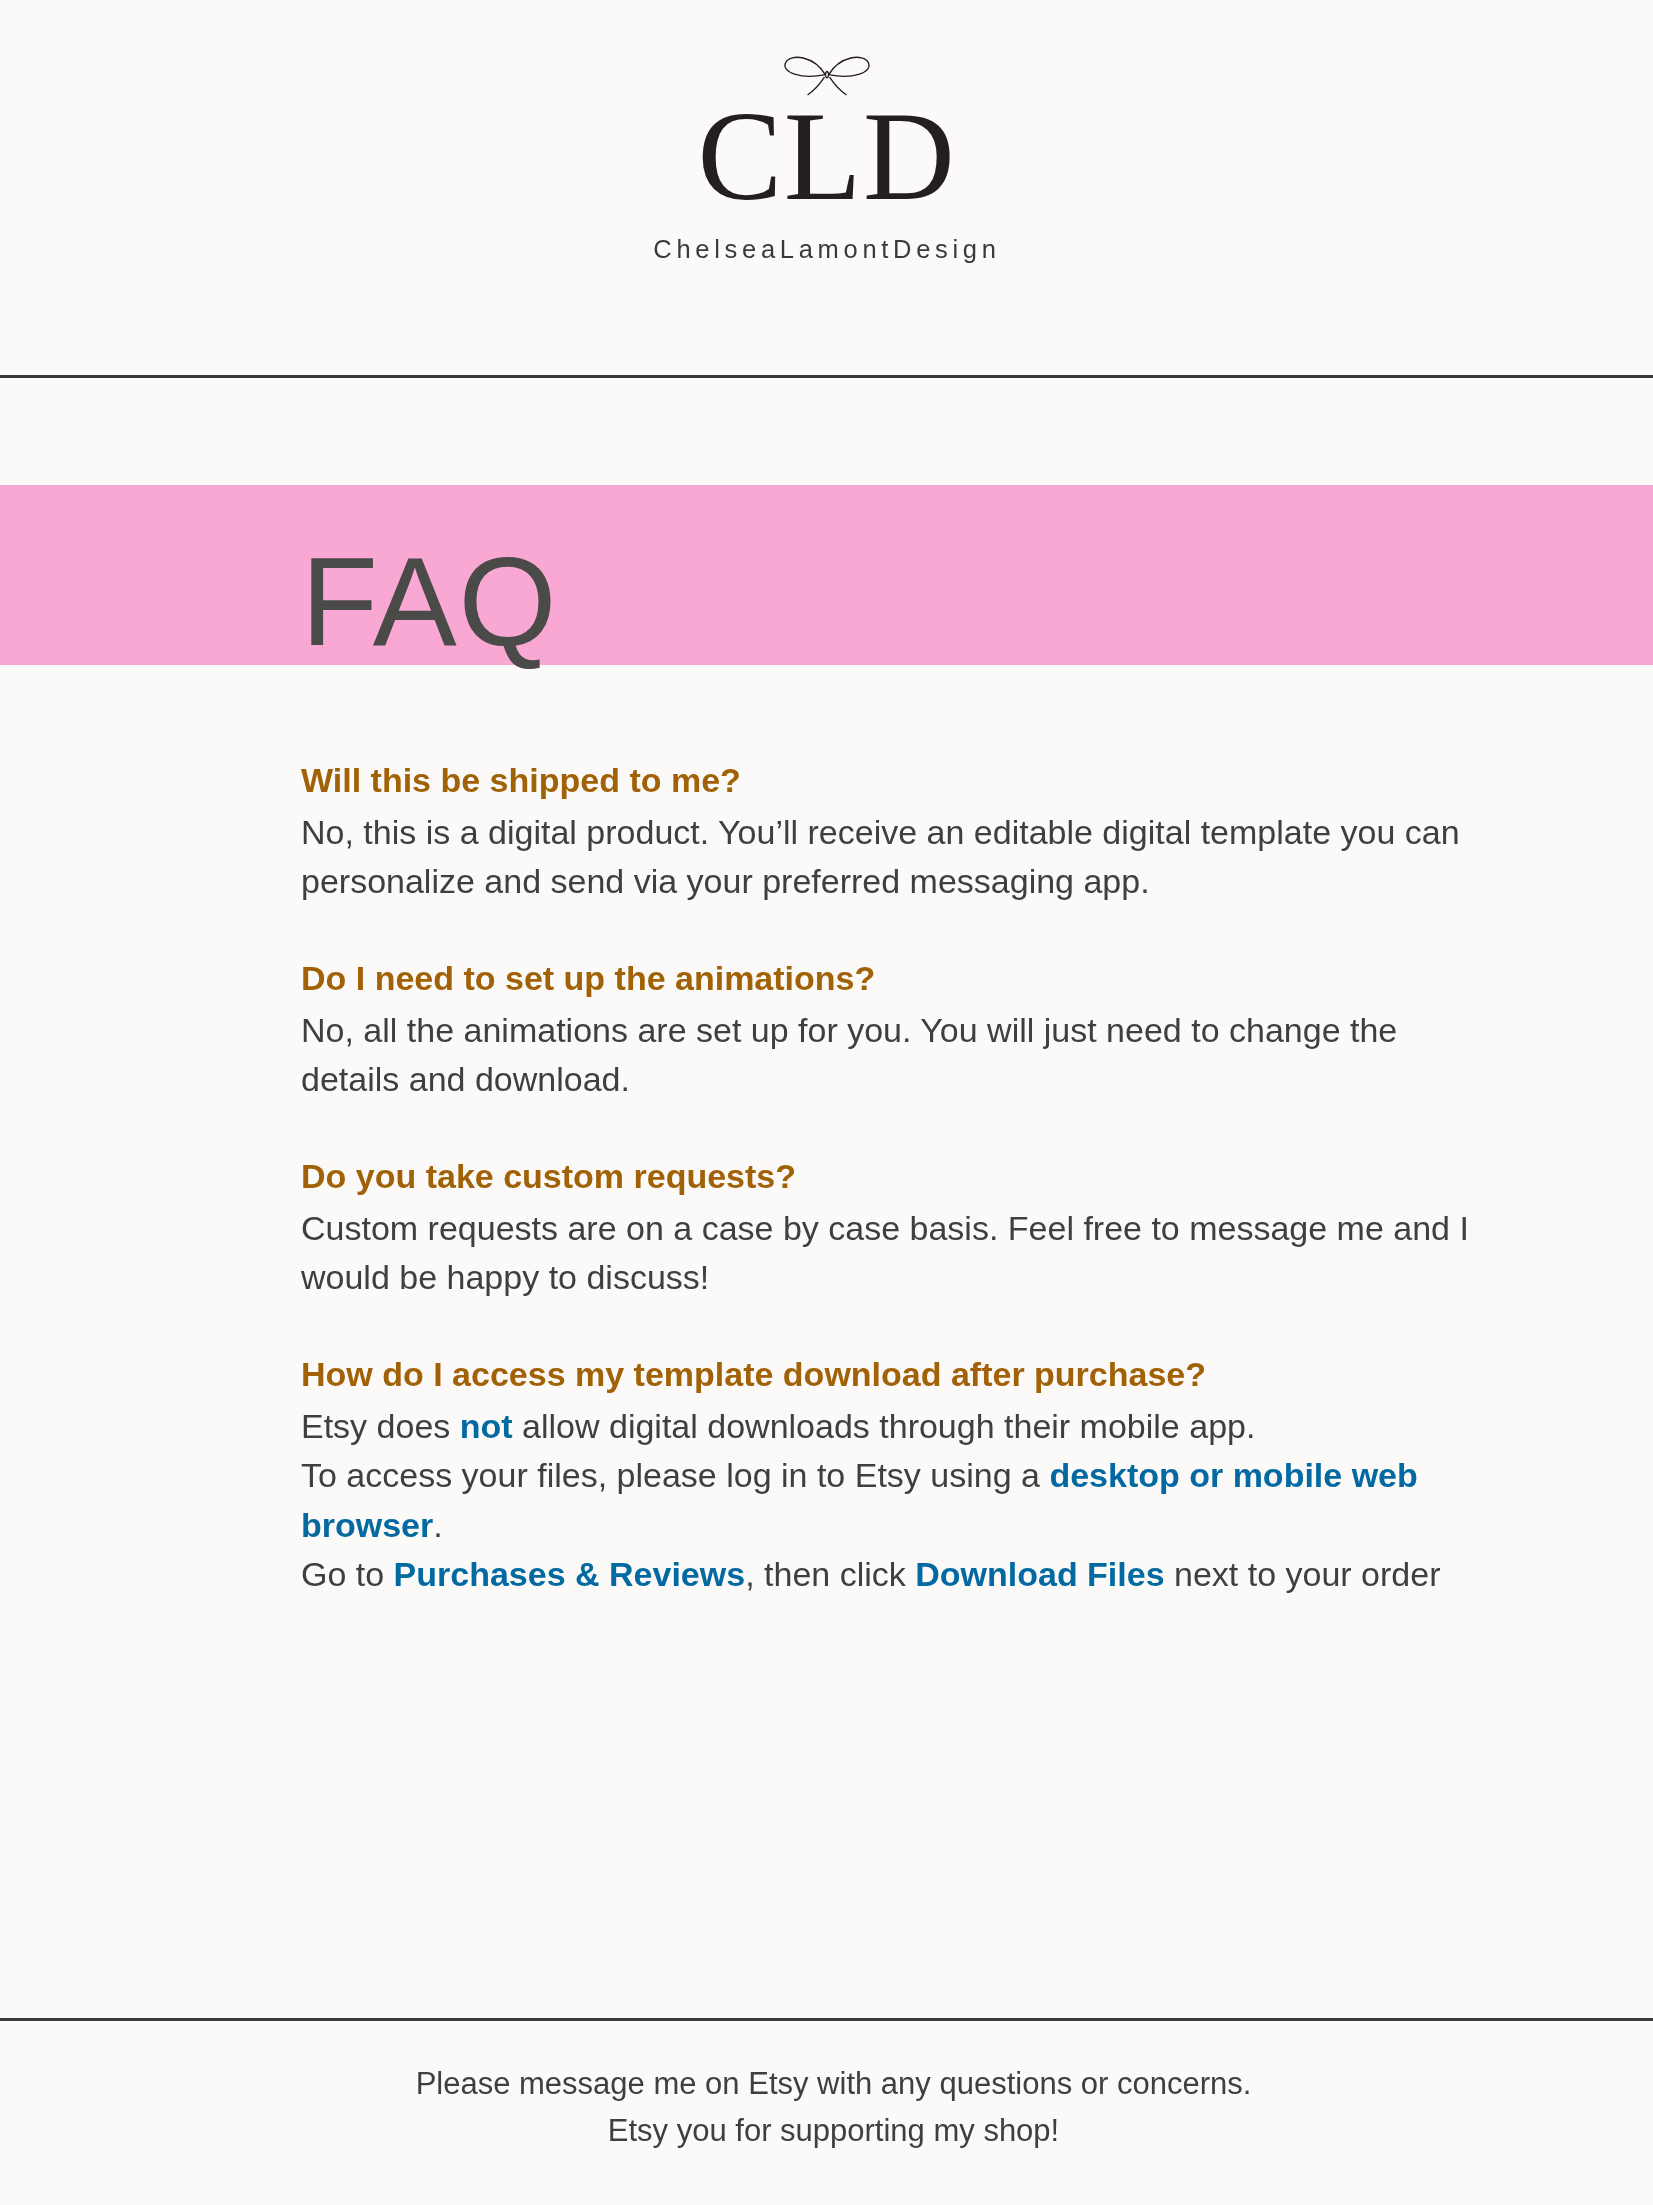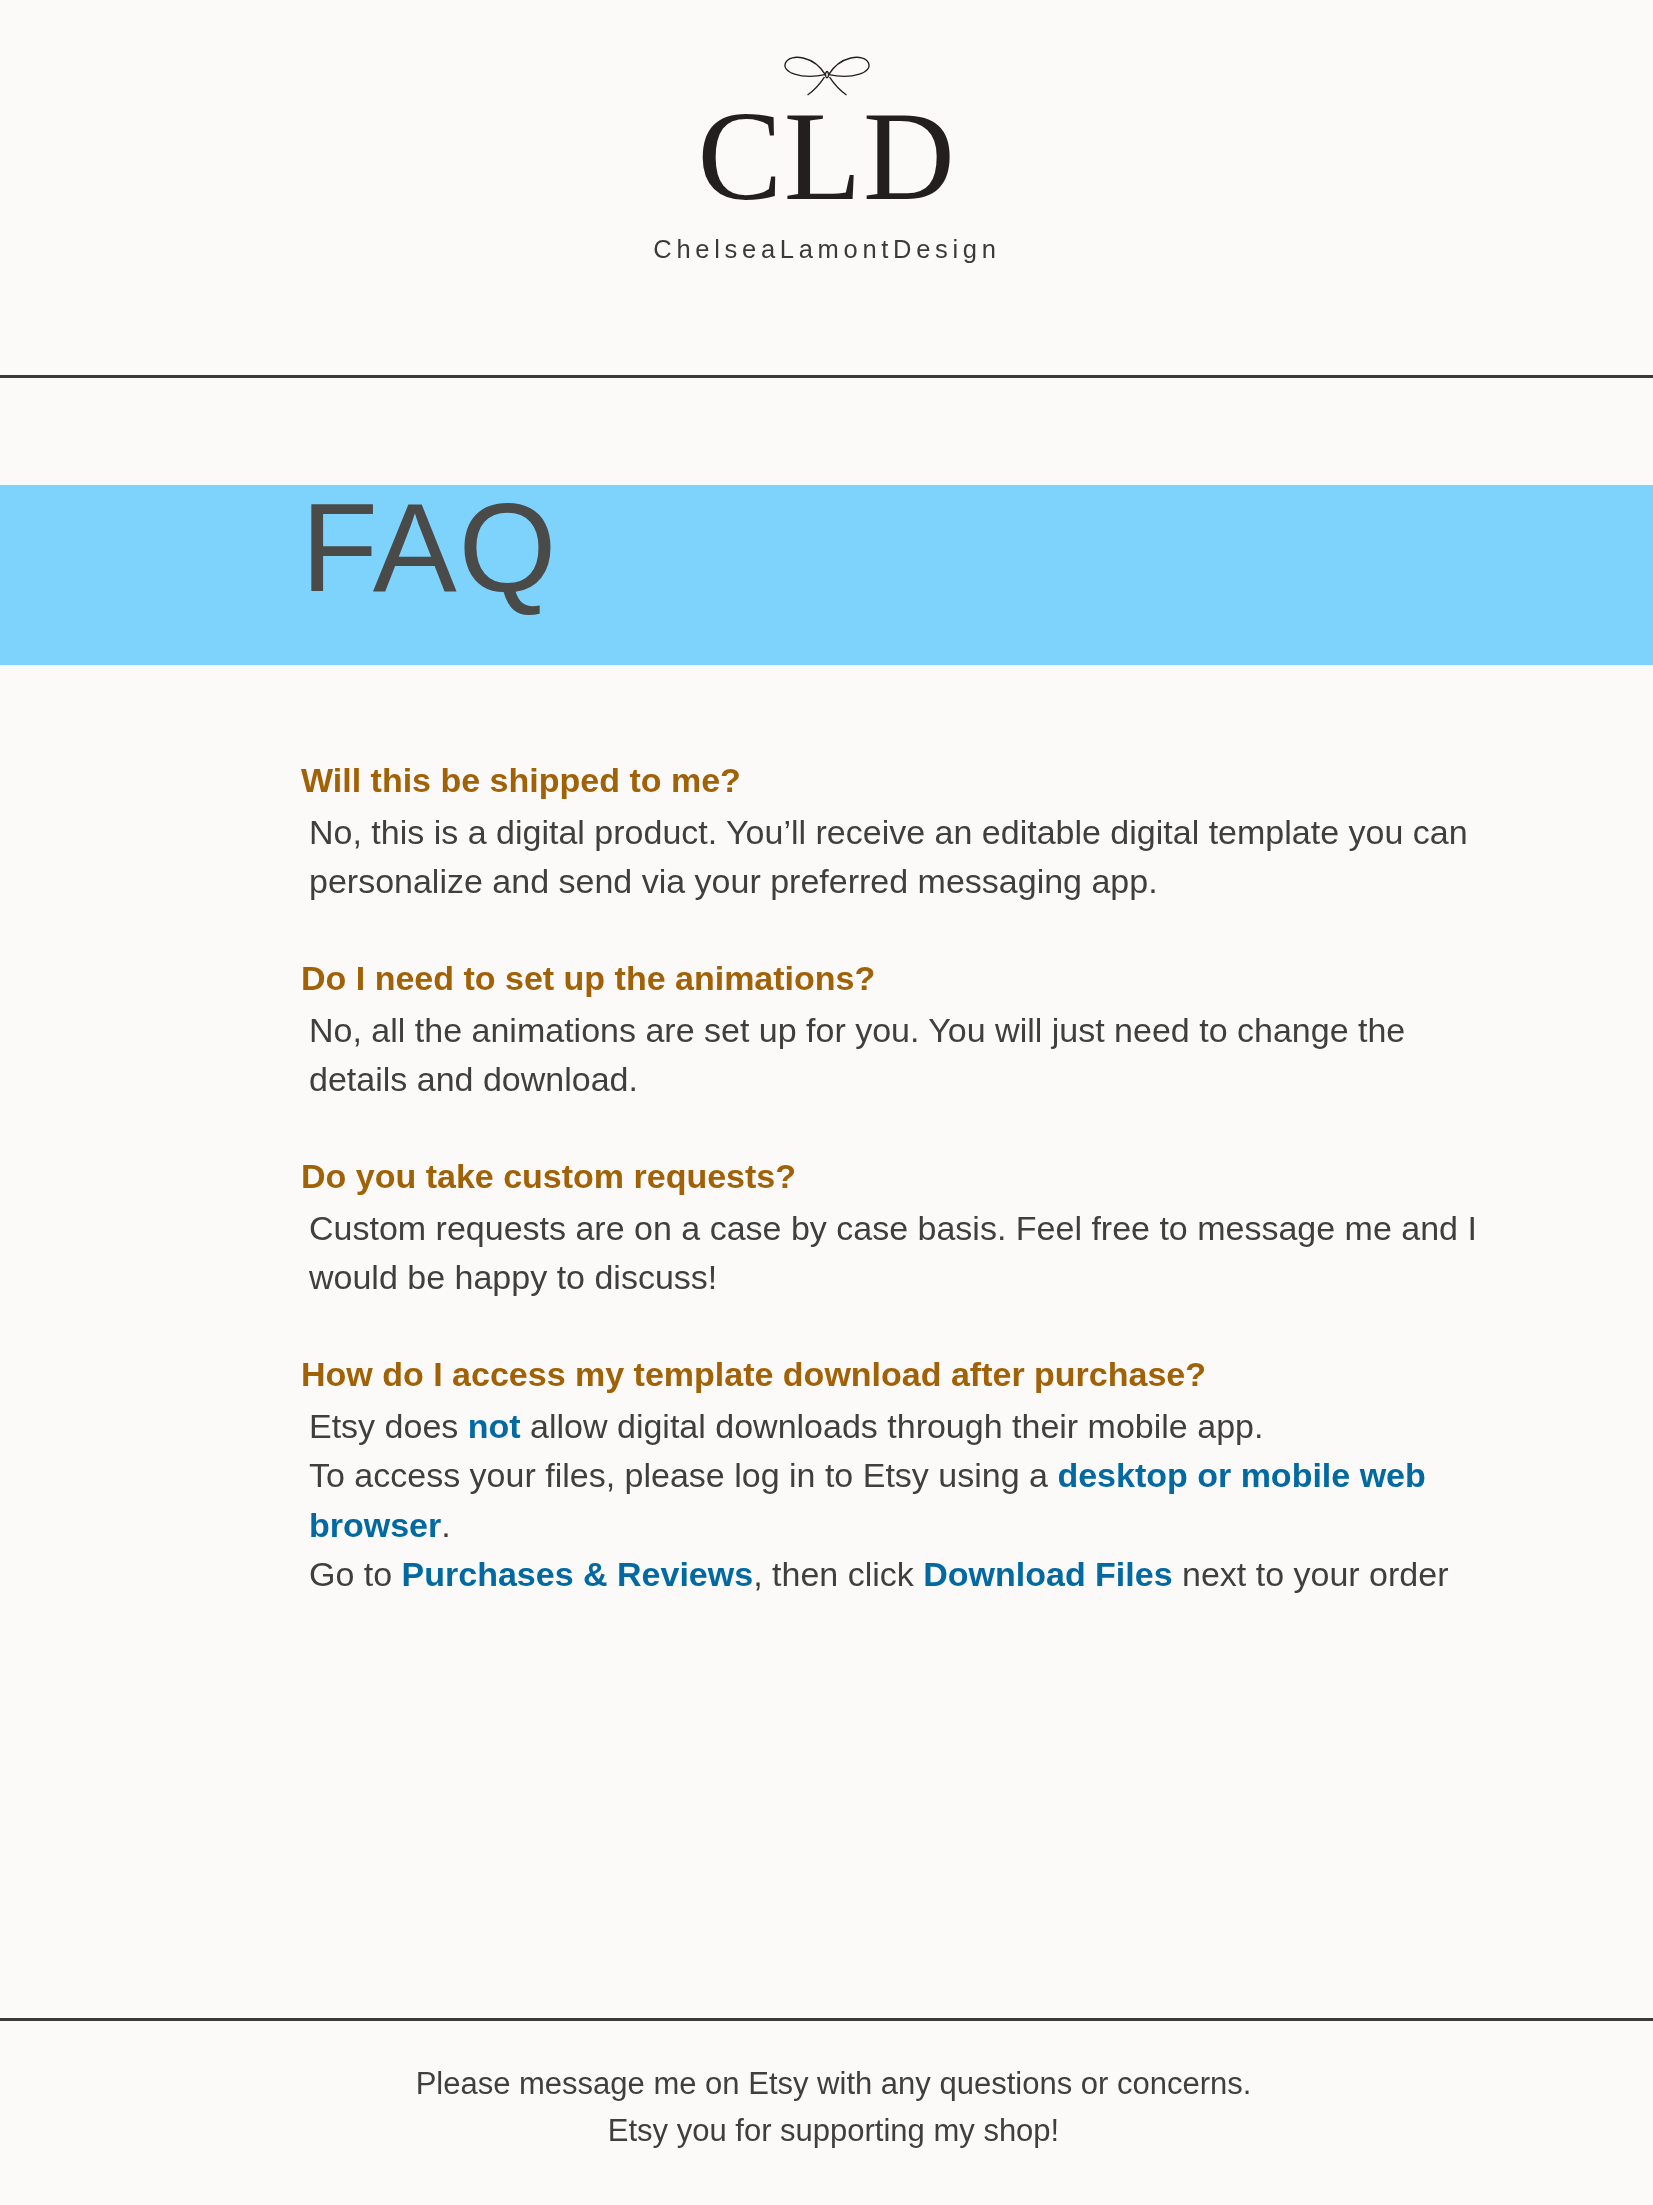--- a/index.html
+++ b/index.html
@@ -54,23 +54,23 @@
     letter-spacing: 4.7px;
     color: #3c3a38;
     font-weight: 400;
     text-align: center;
   }
 
   
   .title-band {
     margin-top: 107px;
     height: 180px;
-    background: #7dd3fc;
+    background: #f9a8d4;
     display: flex;
-    align-items: flex-start;
+    align-items: flex-end;
     flex: 0 0 auto;
   }
   .title-band h1 {
     margin: 0;
     padding-left: 301px;
     font-size: 126px;
     font-weight: 300;
     letter-spacing: 1.7px;
     color: #4a4a48;
     line-height: 1;
@@ -91,21 +91,20 @@
     color: #a16207;
     line-height: 1.5;
     margin-bottom: 1.7px;
   }
   .faq-a {
     font-size: 34px;
     font-weight: 400;
     color: #3f3f3f;
     line-height: 1.46;
     max-width: 1190px;
-    margin-left: 8px;
   }
   .faq-a b {
     font-weight: bold;
     color: #0369a1;
   }
 
   
   .footer {
     flex: 0 0 auto;
     border-top: 3.4px solid #3c3a38;

